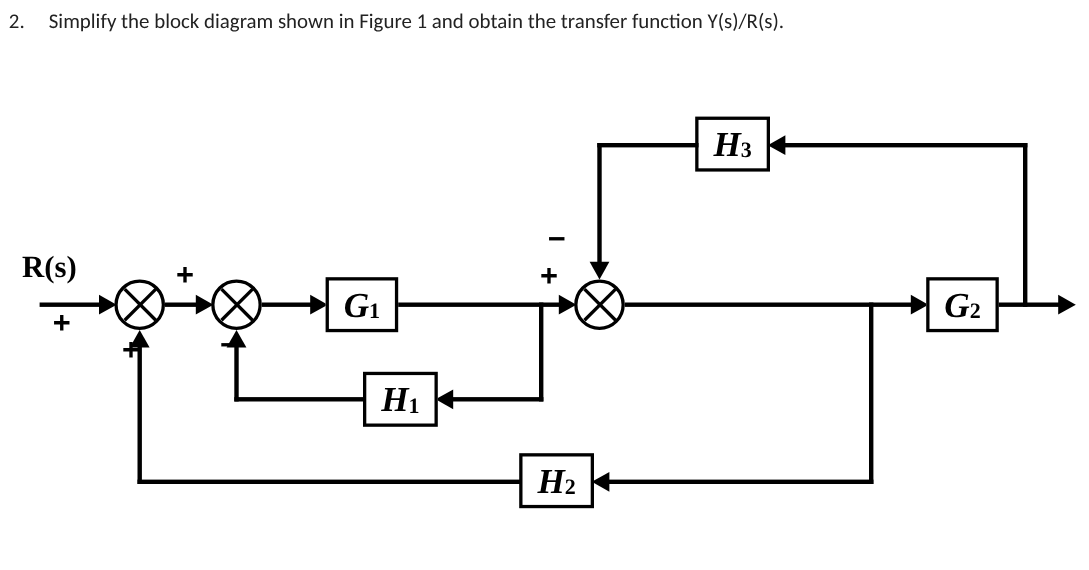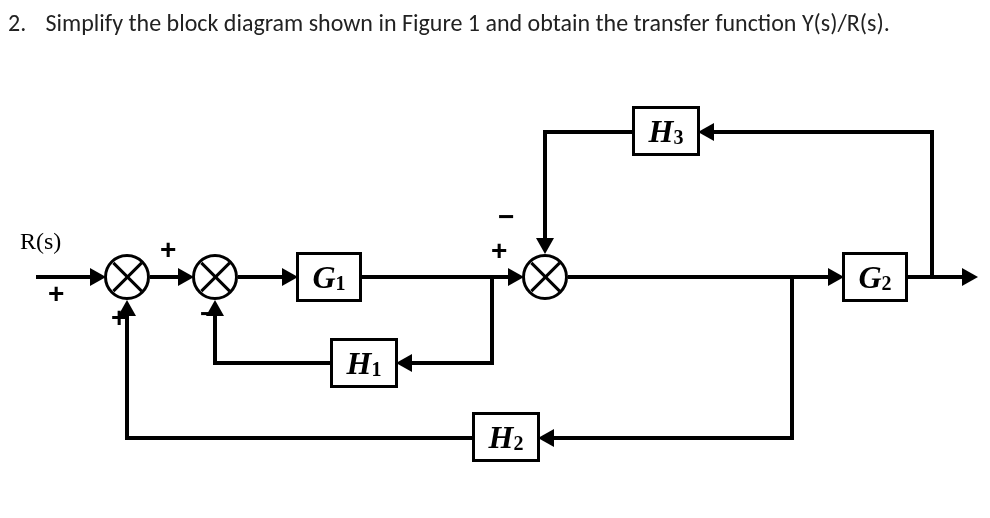--- a/index.html
+++ b/index.html
@@ -8,21 +8,21 @@
       height: 518px;
       background: #fff;
       font-family: 'Times New Roman', serif;
       position: relative;
     }
     .question {
       position: absolute;
       top: 8px;
       left: 8px;
       font-family: Calibri, Arial, sans-serif;
-      font-size: 24px;
+      font-size: 19px;
       color: #222;
     }
     .qnum { display: inline-block; width: 32px; }
     .diagram {
       position: absolute;
       top: 70px;
       left: 0;
       width: 990px;
       height: 440px;
     }
@@ -62,22 +62,22 @@
     .sumpoint::after {
       width: 3px;
       height: 40px;
       left: 18.5px;
       top: 0;
       transform: rotate(-45deg);
       transform-origin: center;
     }
     .iolabel {
       position: absolute;
-      font-size: 24px;
-      font-weight: normal;
+      font-size: 28px;
+      font-weight: bold;
     }
     .sign {
       position: absolute;
       font-size: 28px;
       font-weight: bold;
       font-family: Arial, sans-serif;
     }
     .line-h {
       position: absolute;
       height: 4px;

